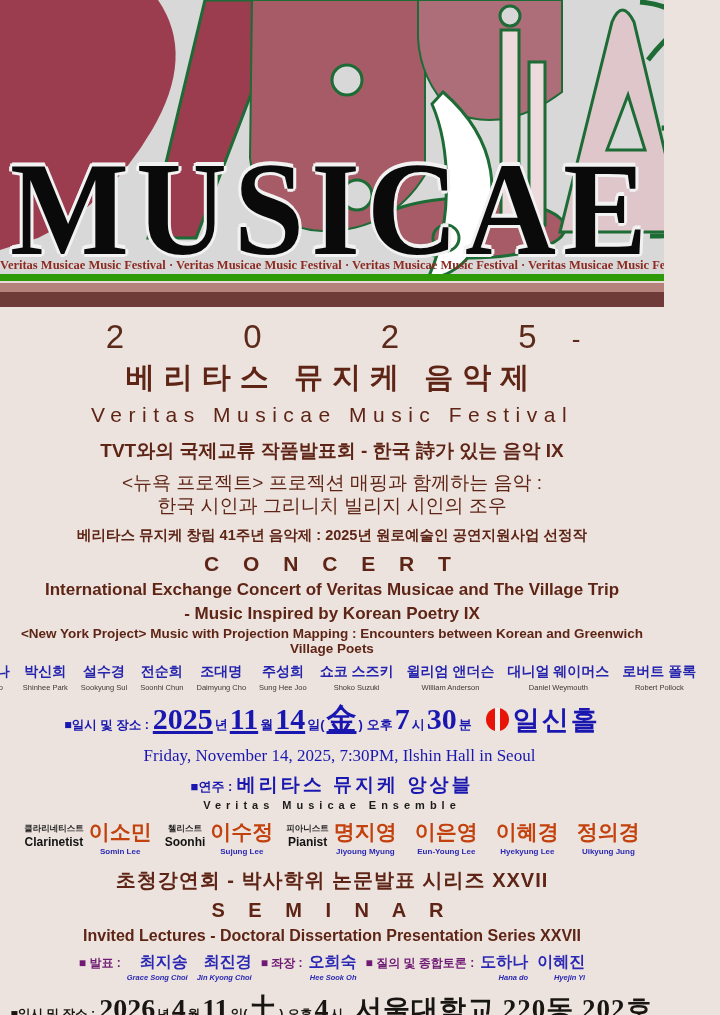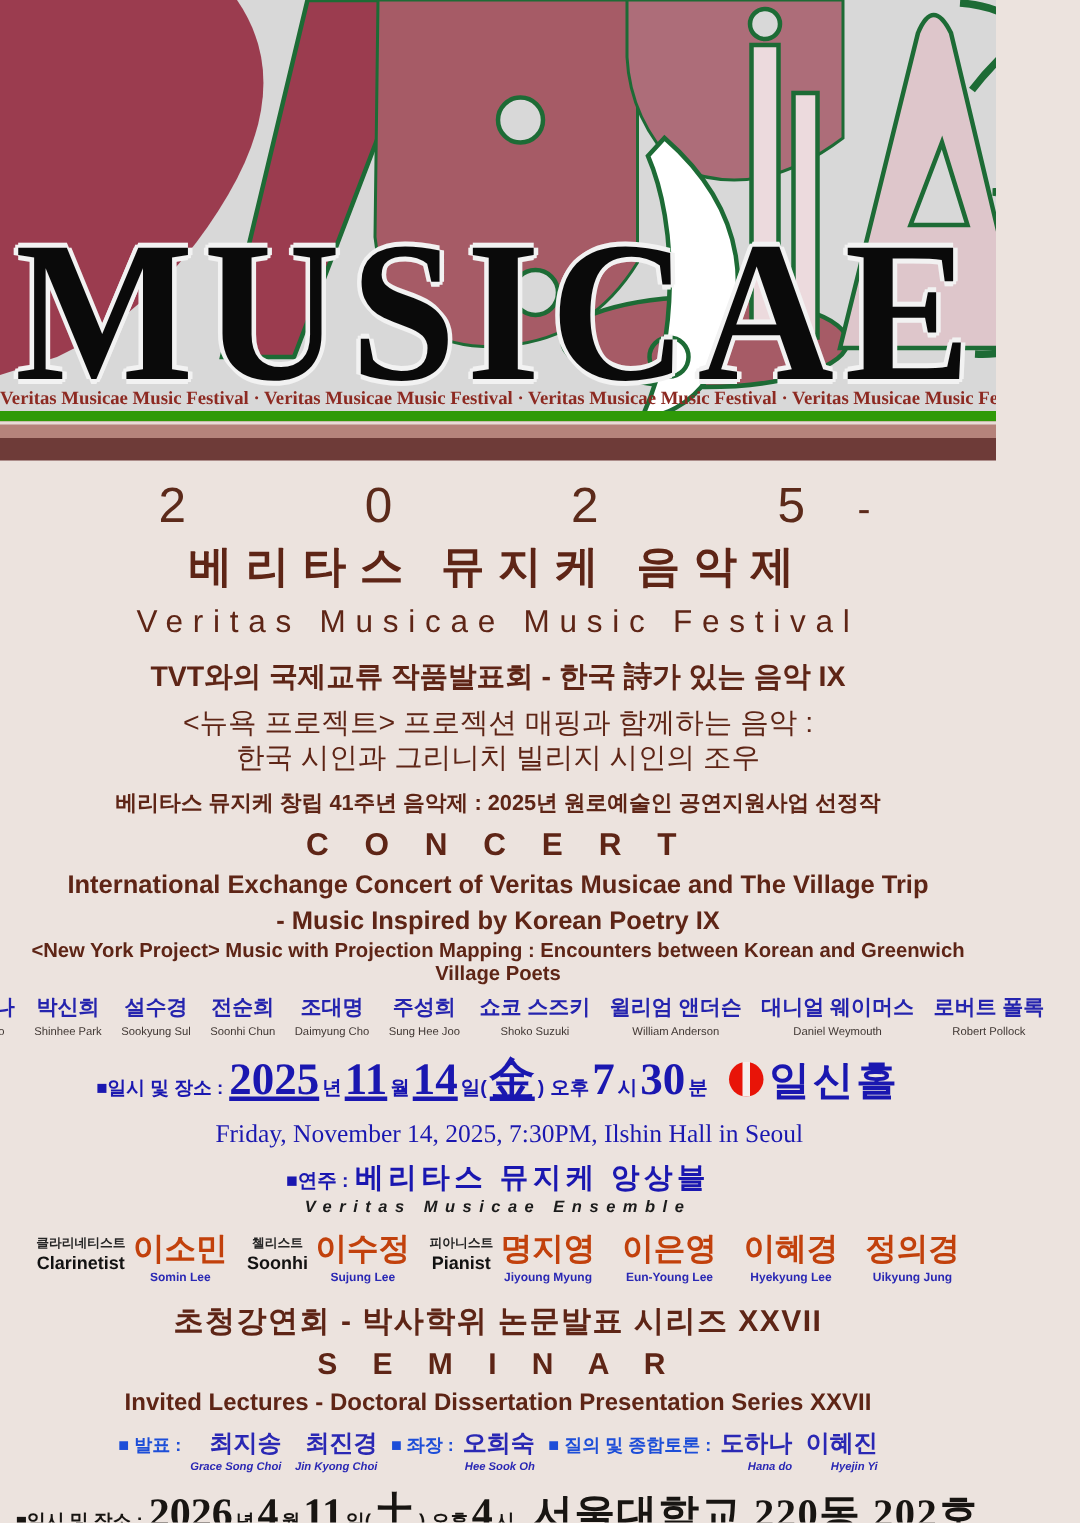--- a/index.html
+++ b/index.html
@@ -49,39 +49,39 @@
   .when .u{text-decoration:underline;}
   .when .suf{font-size:13px;font-weight:bold;margin:0 2px;}
   .ilshin{display:inline-block;width:23px;height:23px;border-radius:50%;background:#e81408;position:relative;margin:0 4px 0 12px;align-self:center;}
   .ilshin::after{content:"";position:absolute;left:9px;top:0;width:5px;height:23px;background:#f6efec;}
   .hall{font-size:27px;font-weight:bold;letter-spacing:2px;}
   .when-en{font-family:"Liberation Serif",serif;font-size:17px;color:#1a17b0;margin-top:6px;padding-left:15px;}
 
   .ens{margin-top:6px;}
   .ens .lbl{font-size:13px;font-weight:bold;color:#1a17b0;}
   .ens .ko{font-size:19px;font-weight:bold;color:#1a17b0;letter-spacing:3px;}
-  .ens-en{font-size:11px;font-weight:bold;color:#1b1b1b;letter-spacing:5px;margin-top:1px;font-style:italic;}
+  .ens-en{font-size:11px;font-weight:bold;color:#1b1b1b;letter-spacing:5px;margin-top:1px;}
 
   .performers{display:flex;justify-content:center;align-items:flex-end;gap:13px;margin-top:7px;}
   .perf{display:flex;align-items:flex-end;gap:5px;}
   .roles{text-align:center;padding-bottom:7px;}
   .role-ko{font-size:8.5px;font-weight:bold;color:#252525;}
   .role-ko:empty,.role-en:empty,.p-label:empty{display:none;}
   .role-en{font-size:12px;font-weight:bold;color:#121212;}
   .pname{text-align:center;}
   .pname .ko{font-family:"Liberation Serif",serif;font-weight:bold;font-size:21px;color:#c2410c;white-space:nowrap;}
   .pname .en{font-size:8px;font-weight:bold;color:#2a28b4;margin-top:1px;white-space:nowrap;}
 
   .sem-ko{font-size:20px;font-weight:bold;margin-top:11px;letter-spacing:1px;}
   .sem-h{font-size:20px;font-weight:bold;letter-spacing:9px;margin-top:5px;}
   .sem-line{font-size:16px;font-weight:bold;margin-top:5px;}
 
   .people{display:flex;justify-content:center;align-items:flex-start;gap:9px;margin-top:7px;}
   .person{display:flex;align-items:flex-start;gap:6px;}
-  .p-label{font-size:12px;font-weight:bold;color:#1d4ed8;padding-top:3px;white-space:nowrap;}
+  .p-label{font-size:12px;font-weight:bold;color:#701a75;padding-top:3px;white-space:nowrap;}
   .p-name{text-align:right;}
   .p-name .ko{font-family:"Liberation Serif",serif;font-weight:bold;font-size:16px;color:#2a28b4;white-space:nowrap;}
   .p-name .en{font-size:7.5px;font-weight:bold;color:#2a28b4;white-space:nowrap;font-style:italic;}
 
   .when2{display:flex;justify-content:center;align-items:baseline;margin-top:8px;color:#181512;white-space:nowrap;}
   .when2 .lbl{font-size:12.5px;font-weight:bold;margin-right:4px;}
   .when2 .num{font-family:"Liberation Serif",serif;font-weight:bold;font-size:28px;}
   .when2 .suf{font-size:12.5px;font-weight:bold;margin:0 2px;}
   .when2 .venue{font-family:"Liberation Serif",serif;font-weight:bold;font-size:27px;margin-left:10px;letter-spacing:1px;}
 </style>

